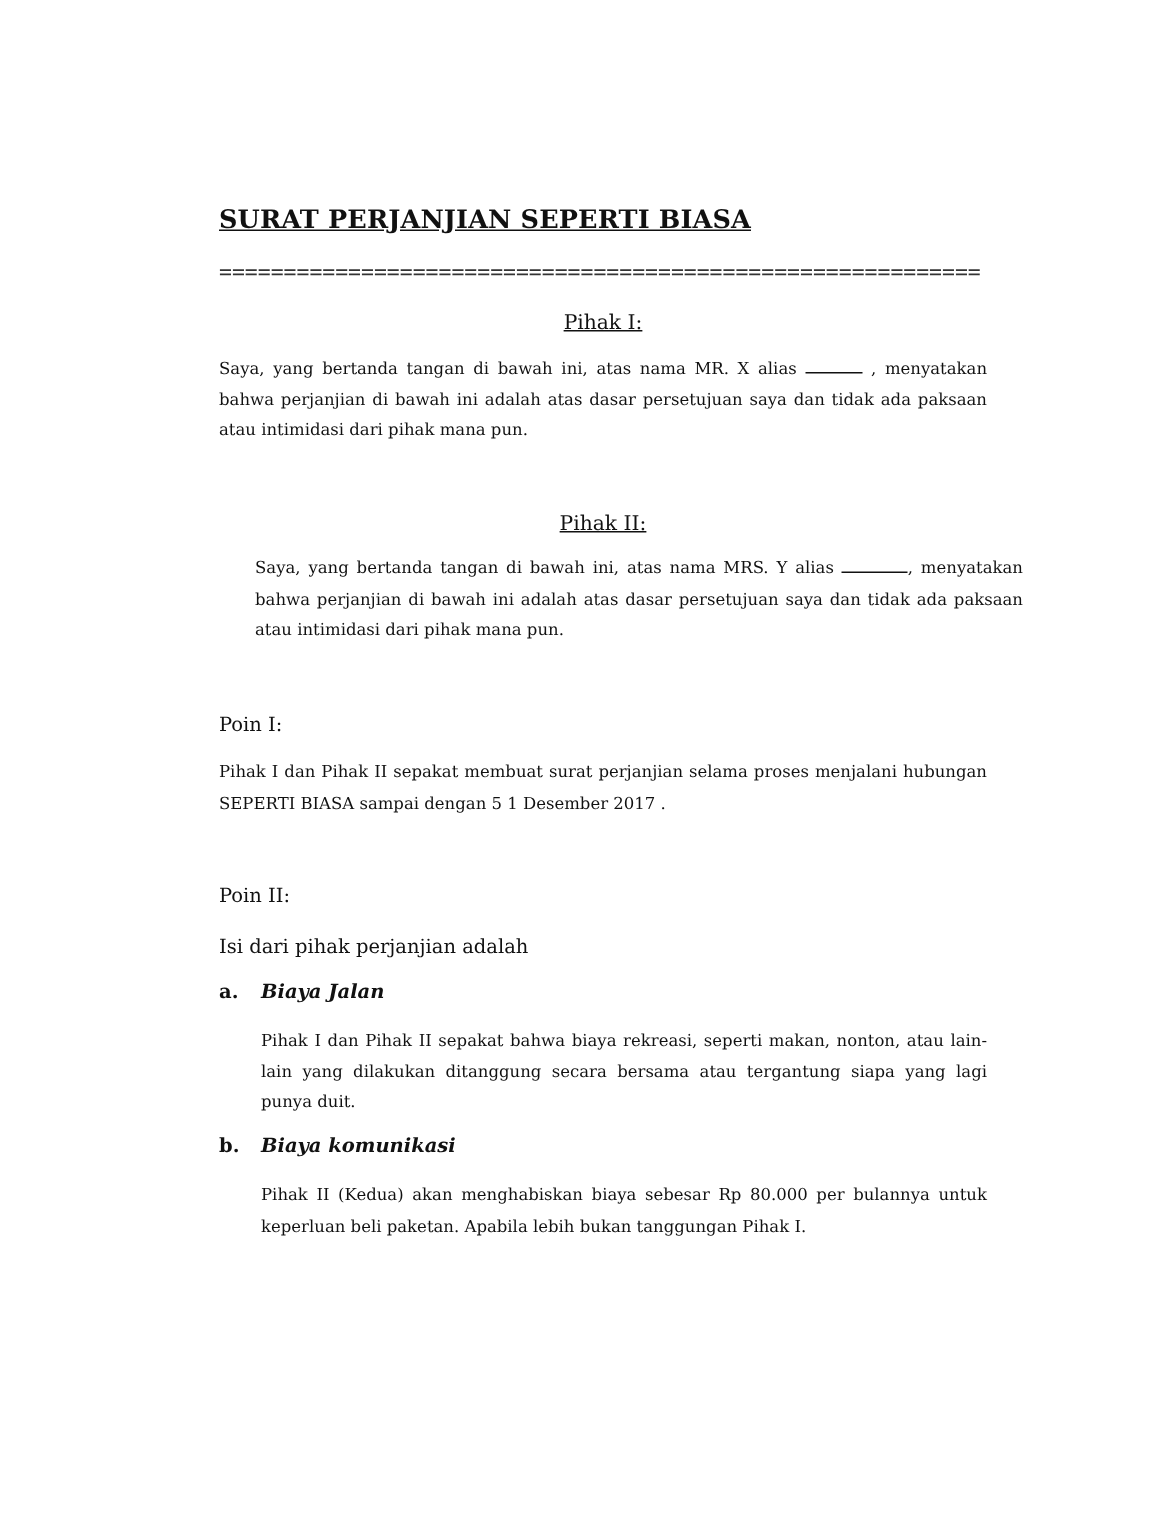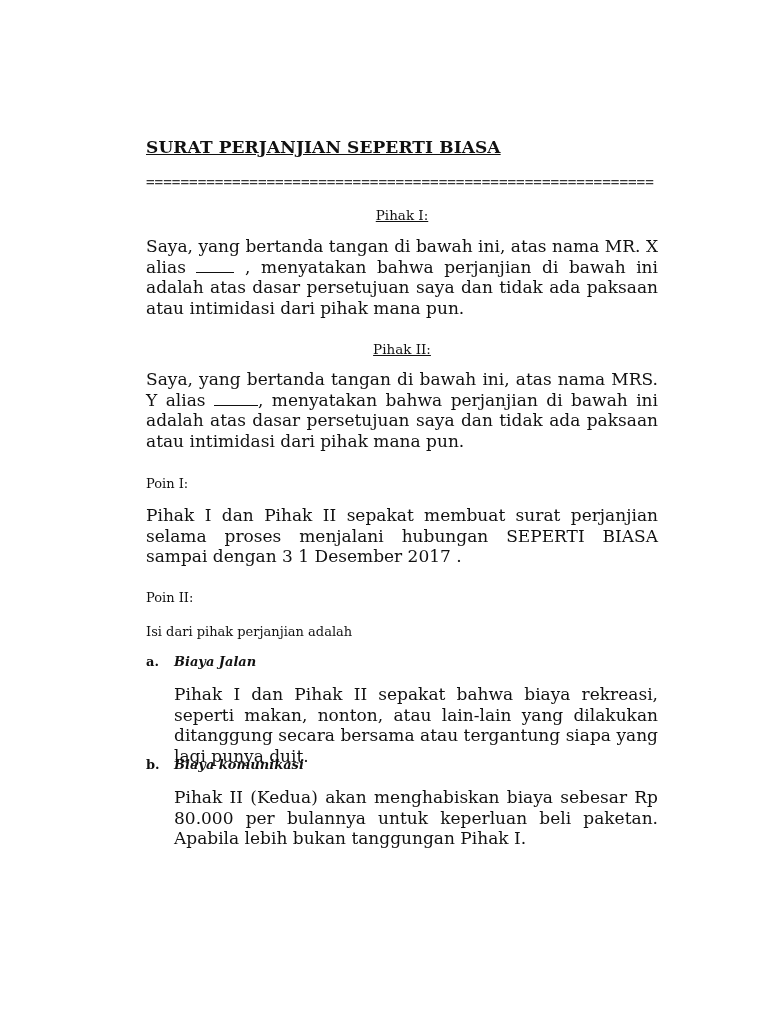--- a/index.html
+++ b/index.html
@@ -42,21 +42,21 @@
     .heading-center {
       text-align: center;
       font-weight: normal;
       font-size: 13.5px;
       text-decoration: underline;
     }
     .heading-left {
       font-size: 13px;
     }
     .para {
-      font-size: 17px;
+      font-size: 11px;
       line-height: 20.5px;
       text-align: justify;
       text-align-last: left;
     }
     .plain {
       font-size: 13px;
       line-height: 20px;
     }
     .item {
       font-weight: bold;
@@ -95,28 +95,28 @@
   <div class="abs sep">===========================================================</div>
 
   <div class="abs heading-center" style="top:207px;">Pihak I:</div>
   <div class="abs para" style="top:236px;">
     <span>Saya, yang bertanda tangan di bawah ini, atas nama MR. X alias</span>
     <span class="blank" style="width:38px;"></span><span> ,</span>
     <span>menyatakan bahwa perjanjian di bawah ini adalah atas dasar persetujuan saya dan tidak ada paksaan atau intimidasi dari pihak mana pun.</span>
   </div>
 
   <div class="abs heading-center" style="top:341px;">Pihak II:</div>
-  <div class="abs para" style="top:369px;">
+  <div class="abs para" style="top:369px;margin-left:24px;">
     <span>Saya, yang bertanda tangan di bawah ini, atas nama MRS. Y alias</span>
     <span class="blank" style="width:44px;"></span><span>,</span>
     <span>menyatakan bahwa perjanjian di bawah ini adalah atas dasar persetujuan saya dan tidak ada paksaan atau intimidasi dari pihak mana pun.</span>
   </div>
 
   <div class="abs heading-left" style="top:476px;">Poin I:</div>
-  <div class="abs para" style="top:505px;">Pihak I dan Pihak II sepakat membuat surat perjanjian selama proses menjalani hubungan SEPERTI BIASA sampai dengan 3 1 Desember 2017 .</div>
+  <div class="abs para" style="top:505px;">Pihak I dan Pihak II sepakat membuat surat perjanjian selama proses menjalani hubungan SEPERTI BIASA sampai dengan 5 1 Desember 2017 .</div>
 
   <div class="abs heading-left" style="top:590px;">Poin II:</div>
   <div class="abs plain" style="top:622px;">Isi dari pihak perjanjian adalah</div>
 
   <div class="abs item" style="top:654px;">
     <span class="marker">a.</span>
     <span class="label">Biaya Jalan</span>
   </div>
   <div class="abs para indent" style="top:684px;">Pihak I dan Pihak II sepakat bahwa biaya rekreasi, seperti makan, nonton, atau lain-lain yang dilakukan ditanggung secara bersama atau tergantung siapa yang lagi punya duit.</div>
 

